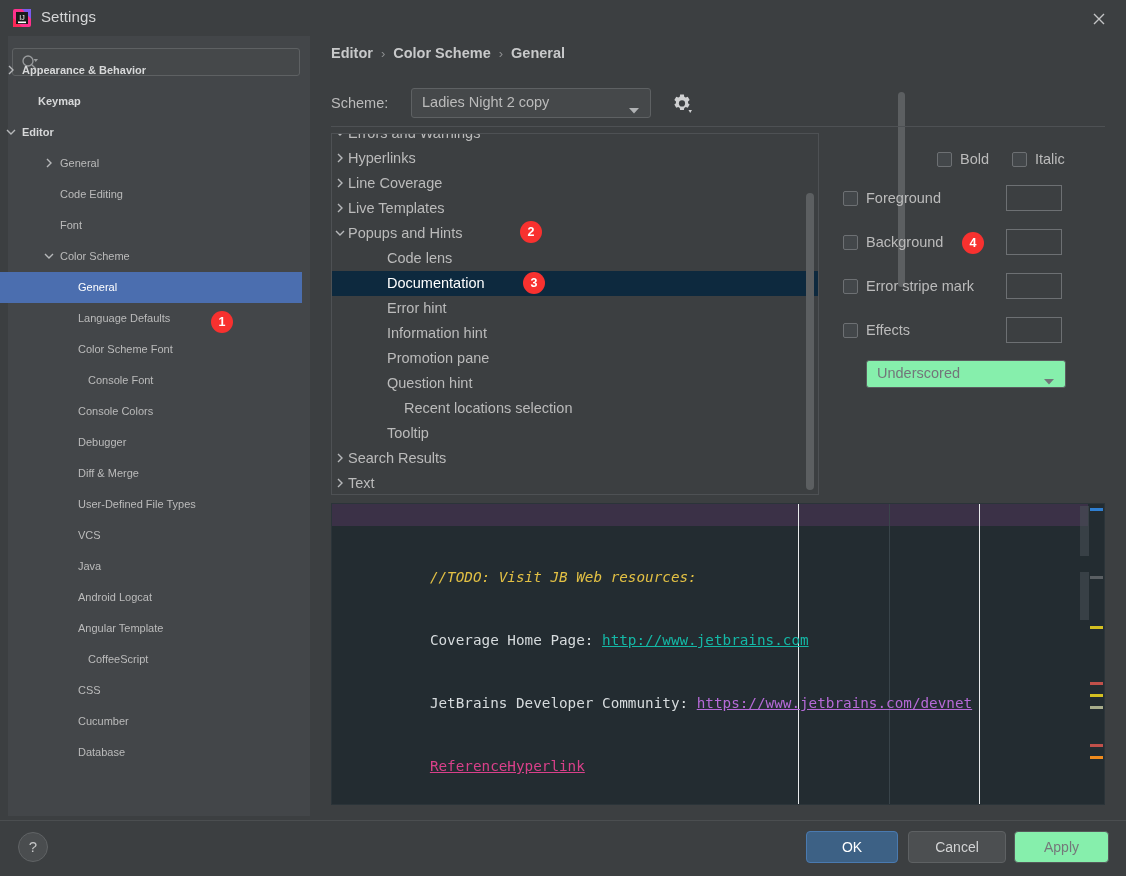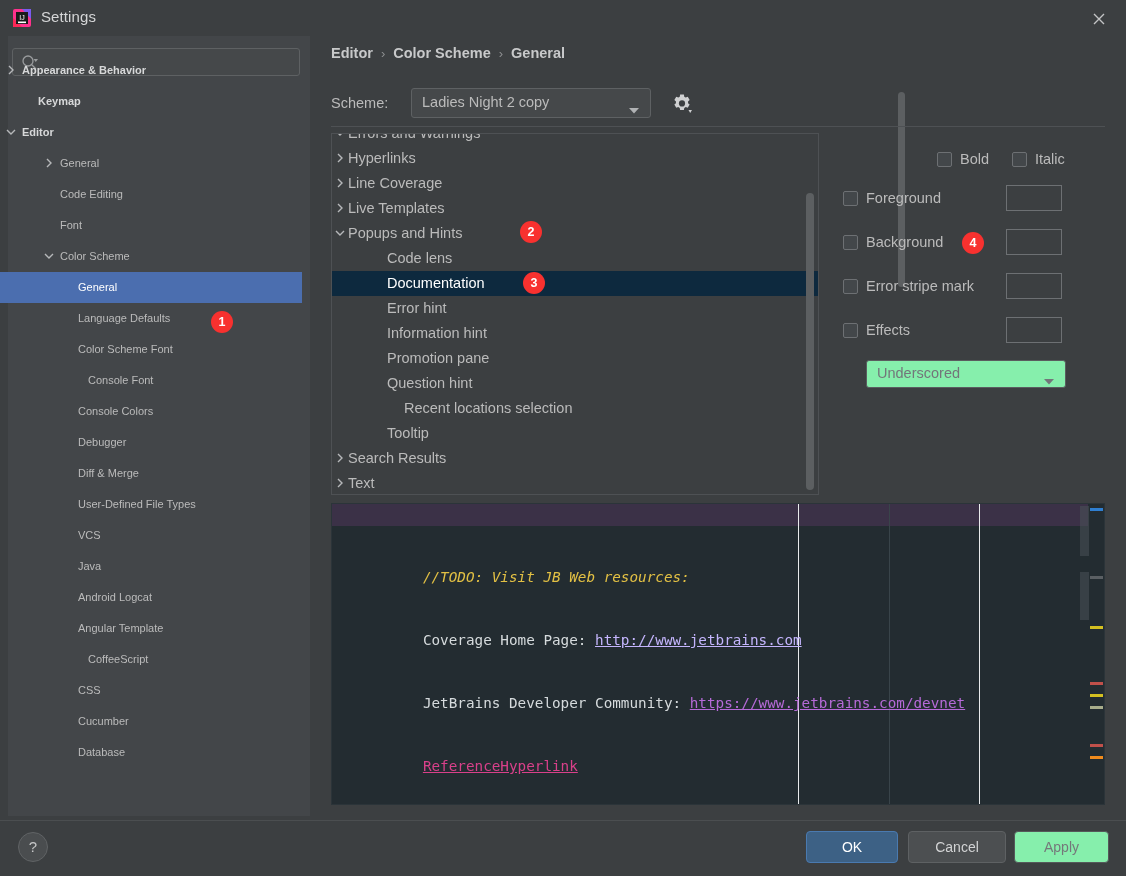--- a/index.html
+++ b/index.html
@@ -148,30 +148,30 @@
   .preview {
     position: absolute; left: 331px; top: 503px; width: 774px; height: 302px;
     background: #232c31; border: 1px solid #2b3439; overflow: hidden;
   }
   .code {
     position: absolute; left: 0; top: 0; width: 774px;
     font-family: "DejaVu Sans Mono", monospace; font-size: 14.3px;
     line-height: 21px; white-space: pre;
     color: #d6dbdd;
   }
-  .cline { position: relative; height: 21px; padding-left: 22px; }
+  .cline { position: relative; height: 21px; padding-left: 29px; }
   .todoline {
     position: absolute; left: 0; top: 0; width: 774px; height: 22px;
     background: #3b3147;
   }
   .vguide { position: absolute; top: 0; width: 1px; height: 302px; }
   .vguide.w { background: #e8eaec; }
   .vguide.g { background: #39444a; }
   .c-todo { color: #e2c044; font-style: italic; }
-  .c-link { color: #c4b5fd; text-decoration: underline; }
+  .c-link { color: #14b8a6; text-decoration: underline; }
   .c-link2 { color: #b66ad8; text-decoration: underline; }
   .c-ref { color: #d9408a; text-decoration: underline; }
 
   
   .stripe {
     position: absolute; left: 1088px; top: 504px; width: 16px; height: 300px;
     background: #232c31;
   }
   .stripe-mark { position: absolute; left: 2px; width: 13px; height: 3px; }
   .stripe-thumb {

